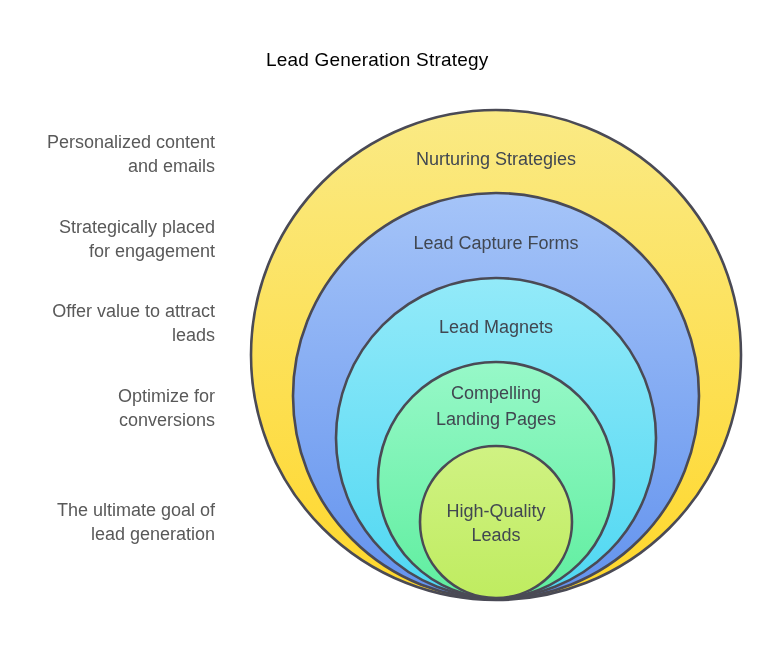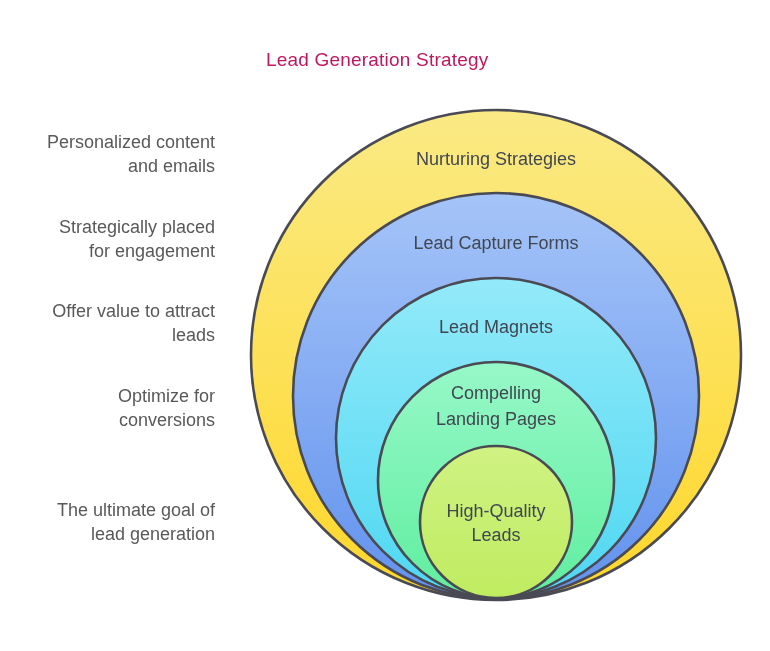--- a/index.html
+++ b/index.html
@@ -14,21 +14,21 @@
     height: 651px;
     background: #ffffff;
     overflow: hidden;
   }
   .diagram-title {
     position: absolute;
     left: 266px;
     top: 48px;
     font-size: 19px;
     line-height: 24px;
-    color: #be185d;
+    color: #000000;
     letter-spacing: 0.2px;
     white-space: nowrap;
   }
   .annotation {
     position: absolute;
     right: 555px;            
     width: 260px;
     text-align: right;
     font-size: 18px;
     line-height: 24px;

